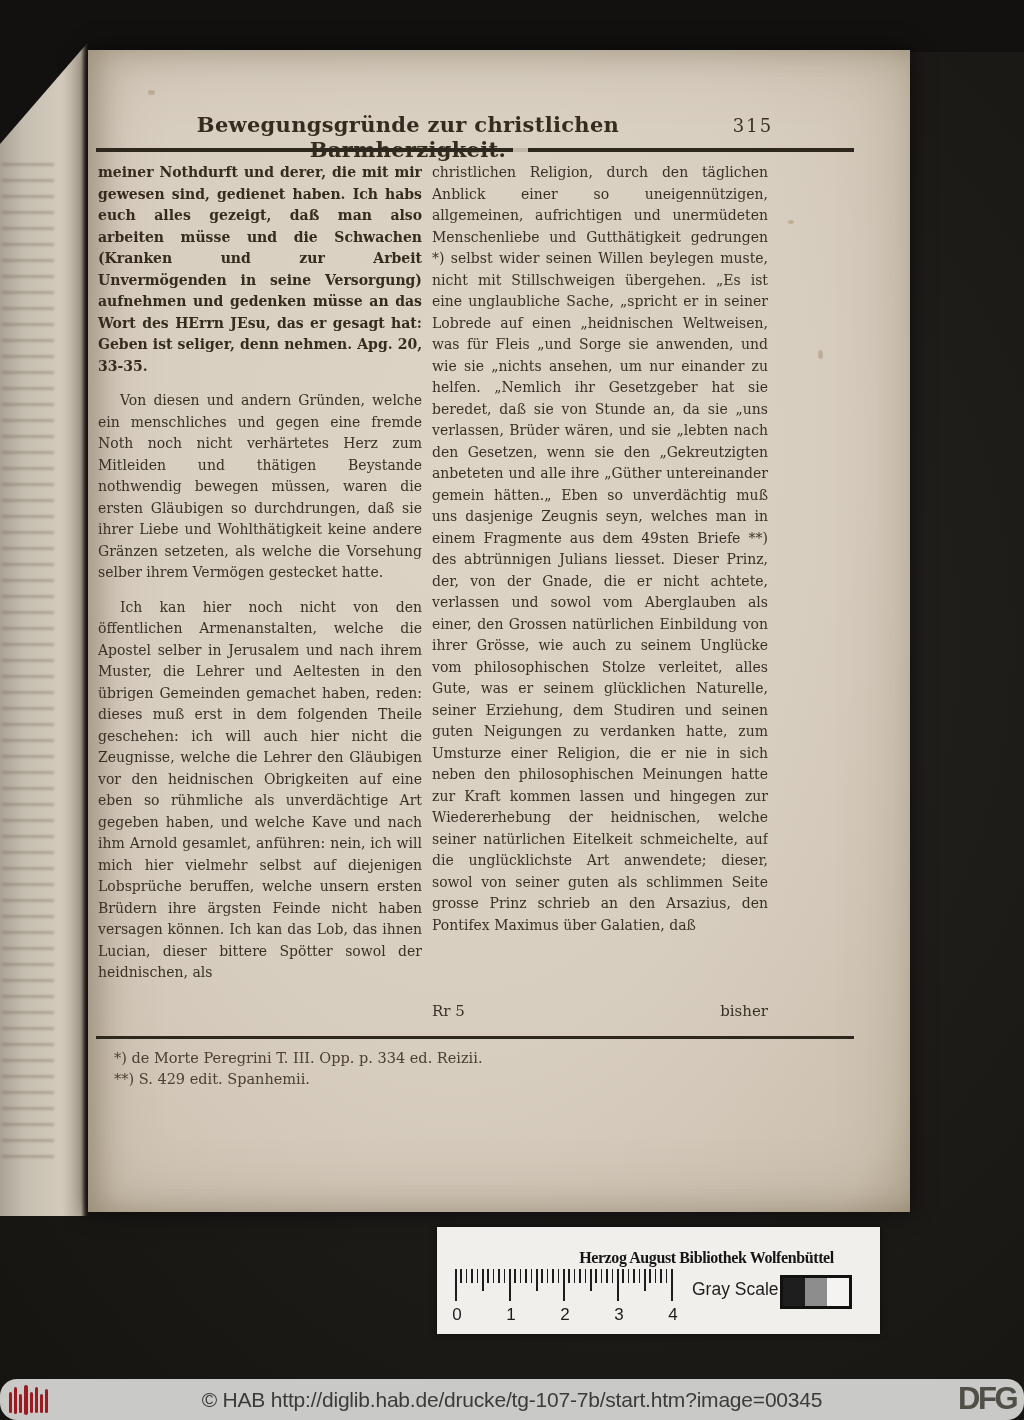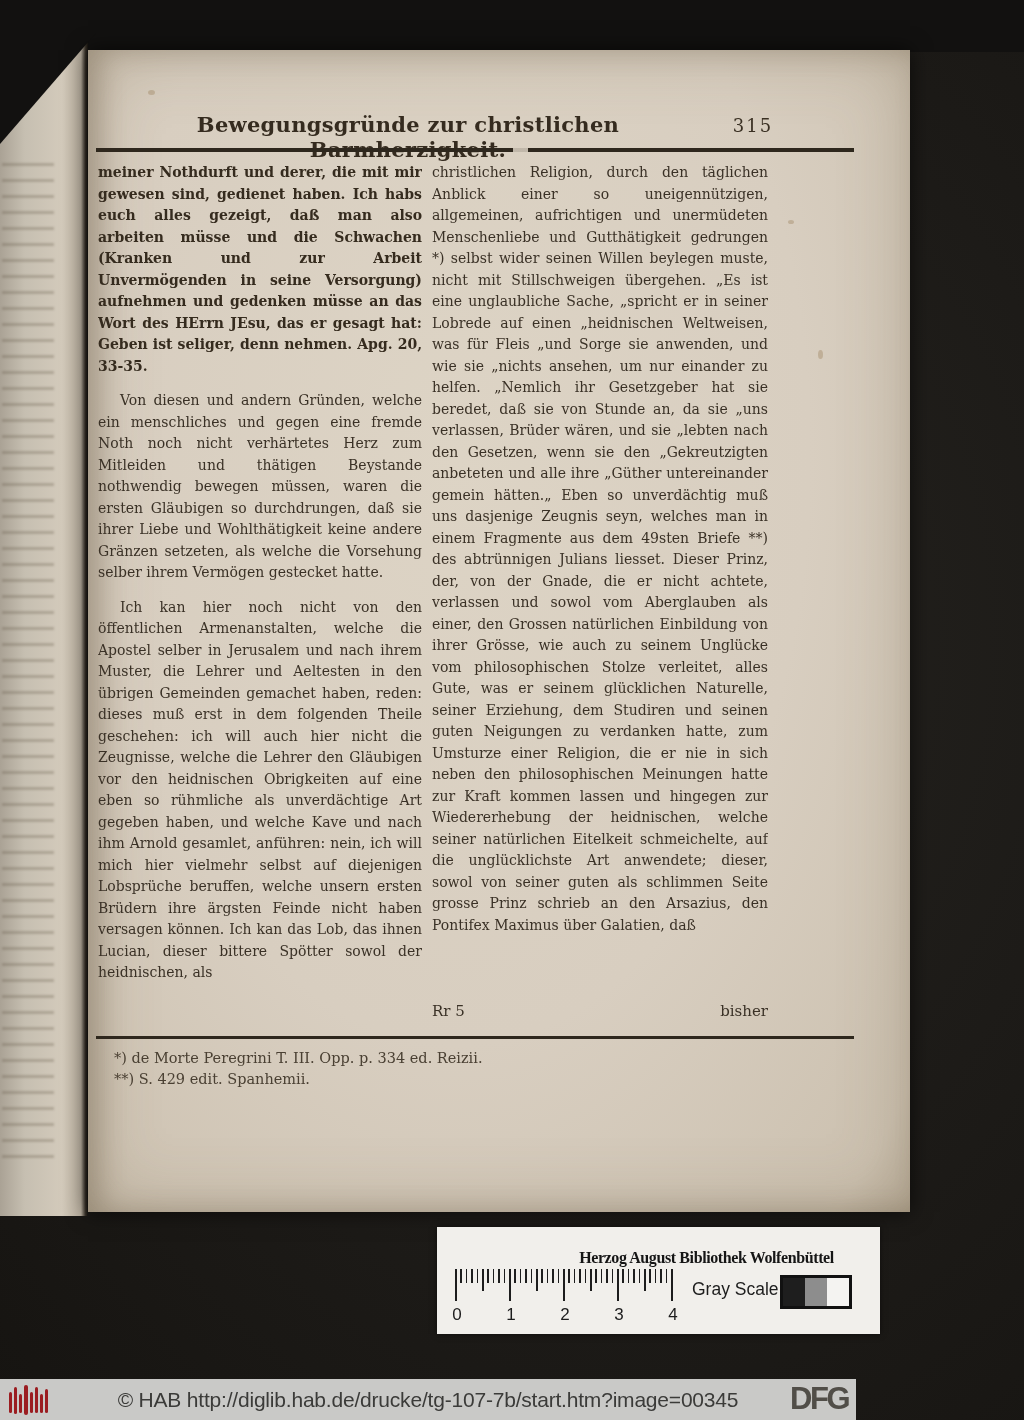--- a/index.html
+++ b/index.html
@@ -51,22 +51,22 @@
   .ruler-num{position:absolute;top:36px;width:16px;margin-left:-8px;text-align:center;
         font-family:"Liberation Sans", sans-serif;font-size:17px;color:#1d1d1d;}
   .grayscale-label{position:absolute;left:255px;top:52px;font-family:Liberation Sans, sans-serif;
         font-size:17.5px;color:#1d1d1d;}
   .patches{position:absolute;left:343px;top:48px;width:66px;height:28px;border:3px solid #111;display:flex;}
   .patch{flex:1;}
   .patch.p1{background:#1e1e1e;}
   .patch.p2{background:#8d8d8d;}
   .patch.p3{background:#f4f3f1;}
   
-  .bottom-bar{position:absolute;left:0;top:1379px;width:856px;height:41px;background:#c9c9c7;
-        display:flex;align-items:center;}
+  .bottom-bar{position:absolute;left:0;top:1379px;width:1024px;height:41px;background:#c9c9c7;
+        display:flex;align-items:center;border-radius:17px;}
   .hab-logo{position:absolute;left:7px;top:4px;}
   .bar-url{width:100%;text-align:center;font-family:"Liberation Sans", sans-serif;font-size:21px;
         color:#3b3b39;letter-spacing:-0.2px;}
   .dfg-logo{position:absolute;right:8px;top:2px;font-family:"Liberation Sans", sans-serif;
         font-weight:bold;font-size:31px;color:#514e48;letter-spacing:-2.5px;text-align:center;}
 </style>
 </head>
 <body>
 
 <div class="scan">

